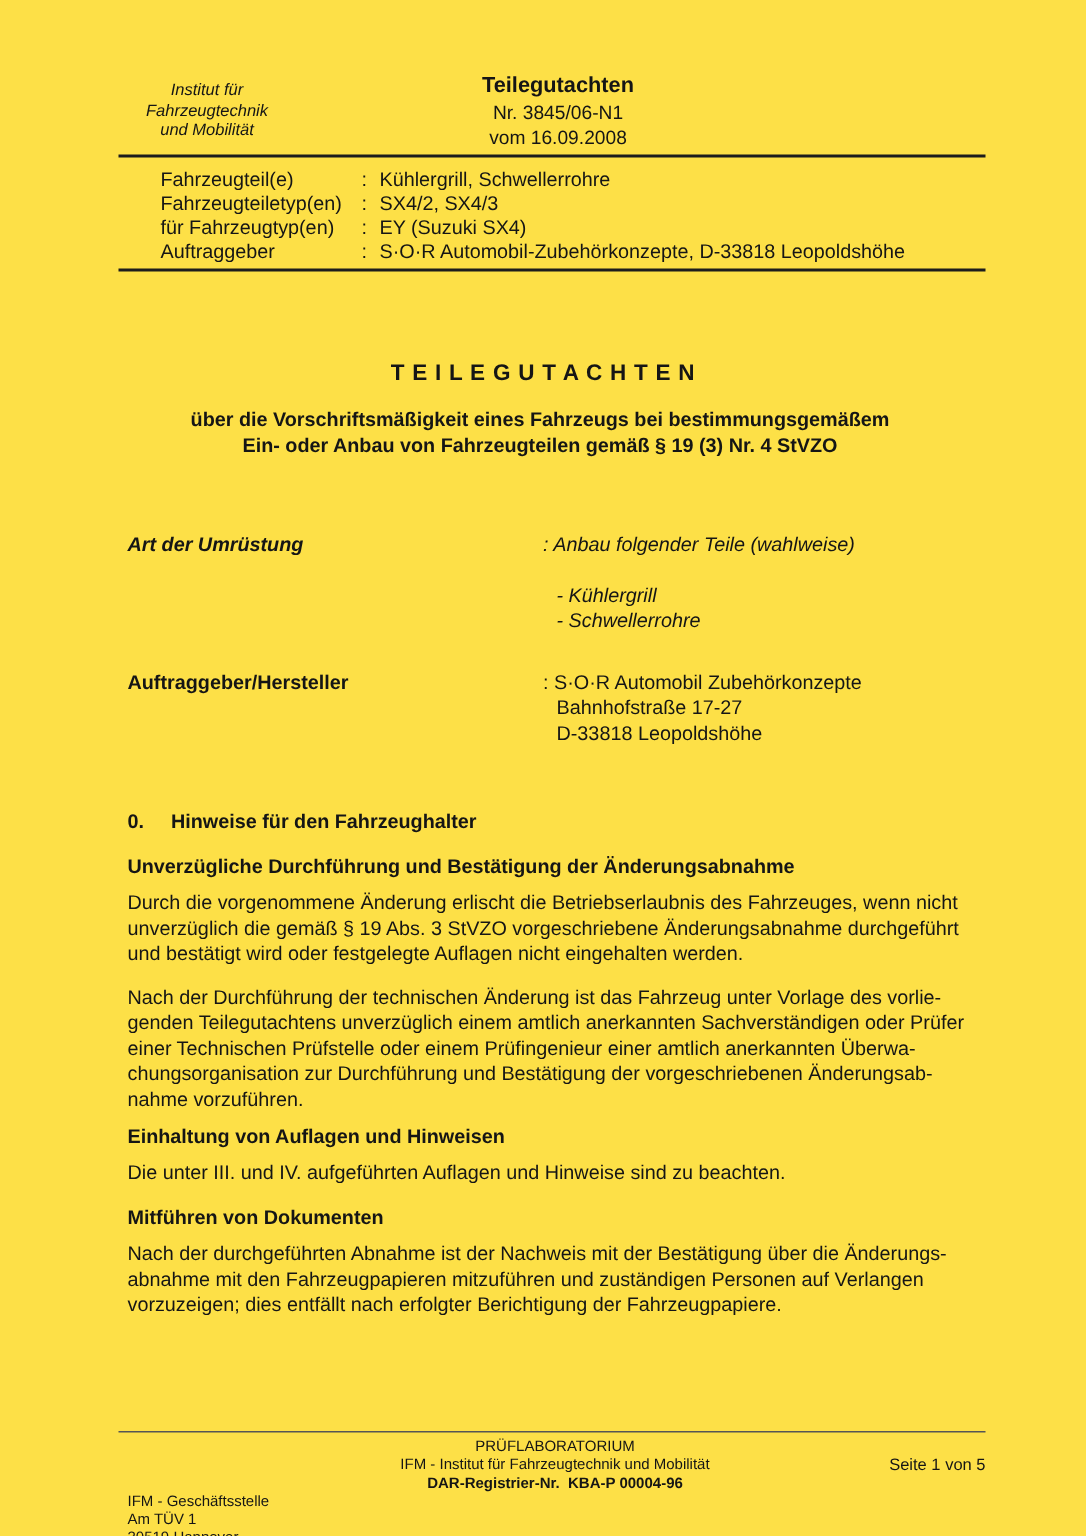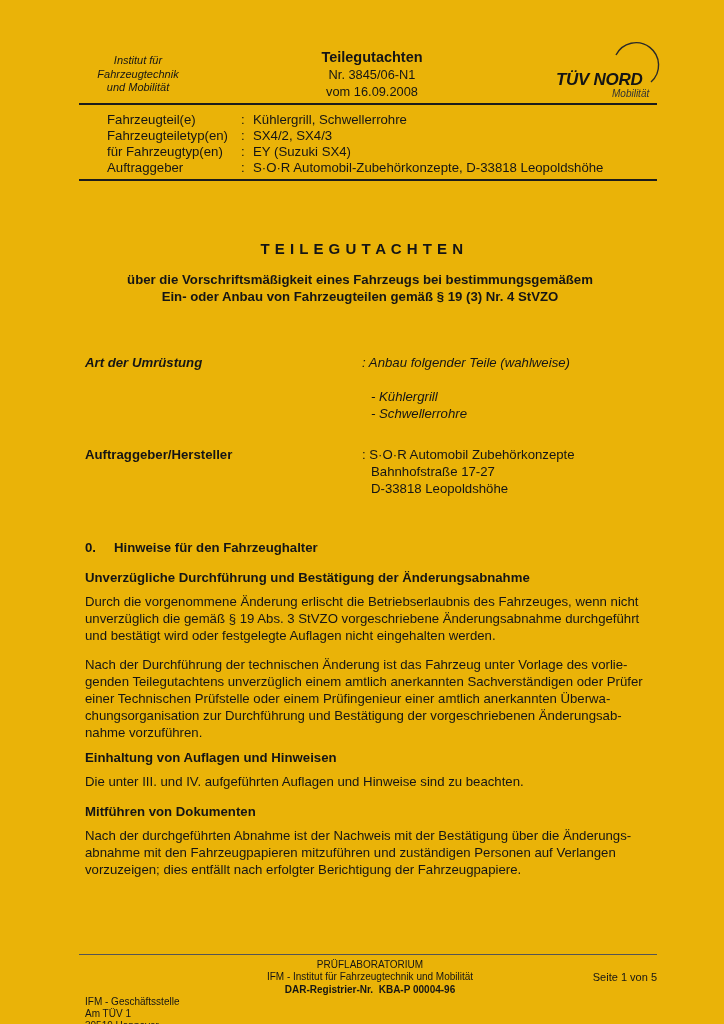--- a/index.html
+++ b/index.html
@@ -1,17 +1,17 @@
 <!DOCTYPE html>
 <html><head>
 <meta charset="utf-8">
 <style>
   html,body{margin:0;padding:0;background:#fff;}
   .page{
-    position:relative;width:724px;height:1024px;background:#eab308;
+    position:relative;width:724px;height:1024px;background:#fde047;
     color:#151515;font-family:"Liberation Sans",sans-serif;overflow:hidden;
   }
 
   
   .hdr-left{position:absolute;left:85px;top:54px;width:106px;text-align:center;
     font-style:italic;font-size:11px;line-height:13.5px;white-space:pre-line;}
   .hdr-center{position:absolute;left:242px;top:49px;width:260px;text-align:center;
     font-size:12.8px;line-height:17px;}
   .hdr-doctype{font-weight:bold;font-size:14.5px;}
   .logo{position:absolute;left:556px;top:38px;width:110px;height:64px;}
@@ -68,27 +68,20 @@
   <div class="hdr-left">Institut für
 Fahrzeugtechnik
 und Mobilität</div>
 
   <div class="hdr-center">
     <div class="hdr-doctype">Teilegutachten</div>
     <div>Nr. 3845/06-N1</div>
     <div>vom 16.09.2008</div>
   </div>
 
-  <div class="logo">
-    <svg width="110" height="64" viewBox="0 0 110 64">
-      <path d="M 95 44 A 22.5 22.5 0 1 0 60 17" fill="none" stroke="#2a2a2a" stroke-width="1.4"></path>
-      <text x="0" y="47" font-size="17" font-weight="bold" font-style="italic" letter-spacing="-0.3" fill="#151515" font-family="Liberation Sans, sans-serif">TÜV NORD</text>
-      <text x="56" y="59" font-size="10" font-style="italic" fill="#333" font-family="Liberation Sans, sans-serif">Mobilität</text>
-    </svg>
-  </div>
 
   <div class="rule rule1"></div>
 
   <div class="info">
     <div>Fahrzeugteil(e)</div>
     <div>:</div>
     <div>Kühlergrill, Schwellerrohre</div>
 
     <div>Fahrzeugteiletyp(en)</div>
     <div>:</div>

